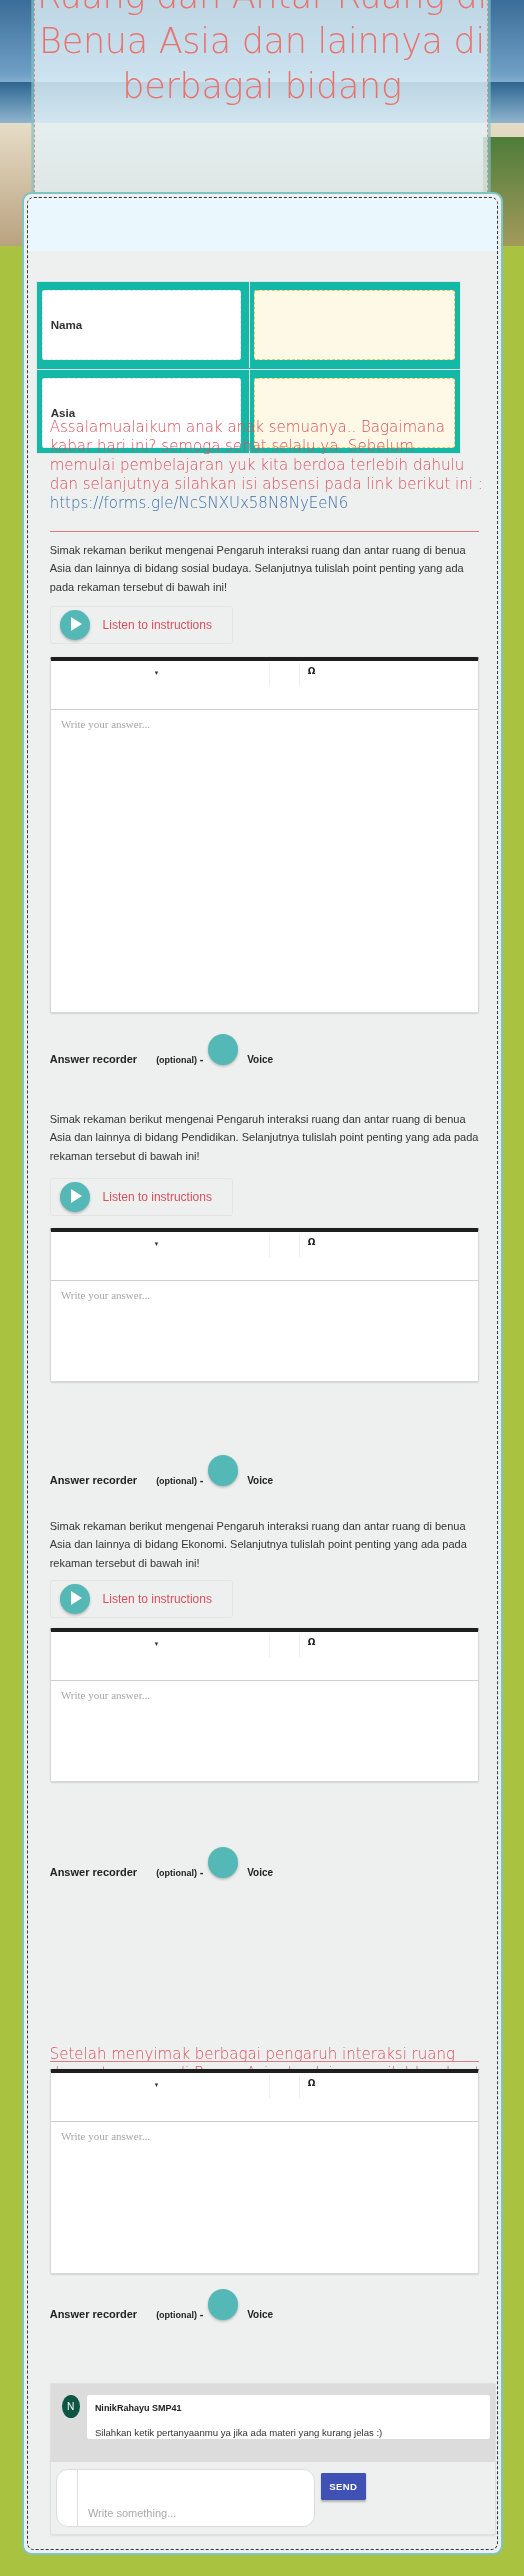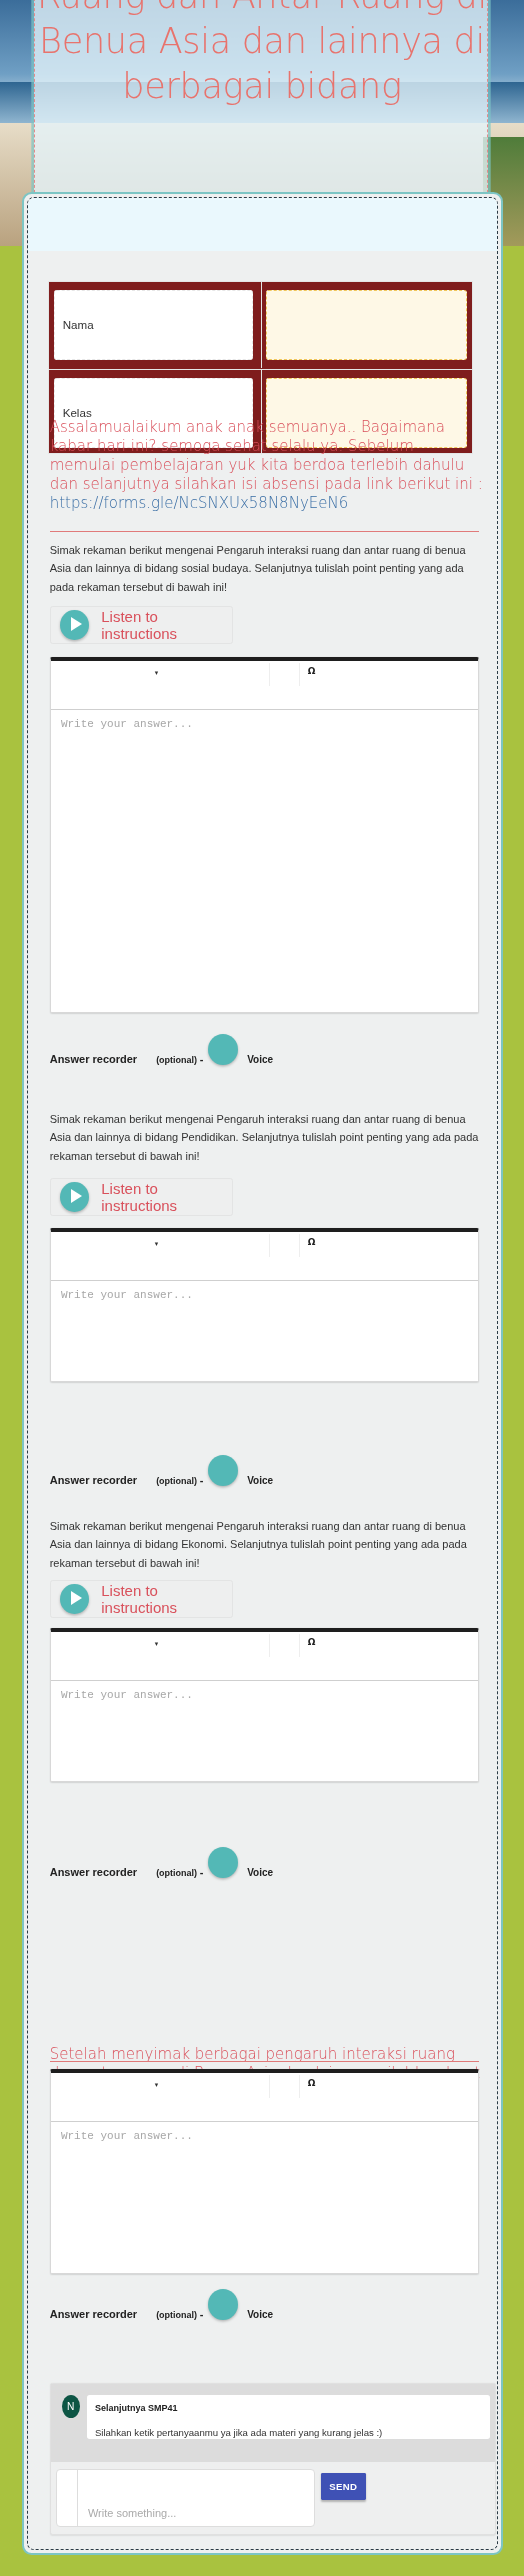--- a/index.html
+++ b/index.html
@@ -48,22 +48,22 @@
     position: absolute; left: 2.7px; top: 2.7px; right: 2.7px; bottom: 2.7px;
     border: 1.4px dashed #2a3a44;
     border-radius: 6.8px;
     overflow: hidden;
   }
   .top-band { position: absolute; left: 0; top: 0; right: 0; height: 53px; background: #eaf8fd; }
   .content { position: absolute; left: 0; top: 0; width: 100%; }
 
   
   .info-table {
-    position: absolute; left: 20px; top: 83px; width: 425px; height: 173px;
-    background: #7f1d1d; border: 0.7px solid #e4e6e6;
+    position: absolute; left: 8px; top: 83px; width: 425px; height: 173px;
+    background: #14b8a6; border: 0.7px solid #e4e6e6; font-weight: bold;
   }
   .info-row { position: absolute; left: 0; width: 100%; height: 86px; }
   .info-row + .info-row { border-top: 0.7px solid #e4e6e6; }
   .cell-label {
     position: absolute; left: 5.5px; top: 8.2px; width: 199px; height: 70px;
     background: #fff; border: 1.4px dashed #e6e6e6; border-radius: 2.7px;
     font-family: "Liberation Sans", sans-serif; font-size: 11.6px; color: #333;
     padding-left: 7.5px; display: flex; align-items: center;
   }
   .cell-input {
@@ -92,35 +92,35 @@
   .play-icon {
     width: 30px; height: 30px; border-radius: 50%; background: #53b8b6;
     margin-left: 9.6px; position: relative;
     box-shadow: 0 1.4px 2.7px rgba(0,0,0,0.25);
   }
   .play-icon::after {
     content: ""; position: absolute; left: 11px; top: 7.5px;
     border-left: 11px solid #fff; border-top: 7.5px solid transparent; border-bottom: 7.5px solid transparent;
   }
   .listen-label {
-    margin-left: 12.3px; color: #d9505b; font-family: "Liberation Sans", sans-serif; font-size: 15px;
+    margin-left: 12.3px; color: #d9505b; font-family: "Liberation Sans", sans-serif; font-size: 12px;
   }
   .editor {
     position: absolute; left: 22px; width: 429px;
     background: #fff; border: 0.7px solid #d8d8d8; border-top: 4.1px solid #1e1e1e; border-radius: 2px;
     box-shadow: 0 0.7px 1.4px rgba(0,0,0,0.12);
   }
   .toolbar { position: relative; height: 49px; border-bottom: 1.4px solid #cfcfcf; }
   .tb-caret { position: absolute; left: 104px; top: 8.2px; font-size: 6.8px; color: #333; cursor: pointer; }
   .tb-sep1 { position: absolute; left: 218px; top: 2.7px; width: 0.7px; height: 23px; background: #eee; }
   .tb-sep2 { position: absolute; left: 248px; top: 2.7px; width: 0.7px; height: 23px; background: #eee; }
   .tb-omega { position: absolute; left: 257px; top: 5.5px; font-size: 9px; font-weight: bold; color: #222; cursor: pointer; }
   .answer-area {
     display: block; width: 100%; border: none; outline: none; resize: none;
-    padding: 8.2px 10.2px; font-family: Liberation Mono, monospace; font-size: 11px; color: #333;
+    padding: 8.2px 10.2px; font-family: Liberation Serif, serif; font-size: 11px; color: #333;
     background: transparent;
   }
   .answer-area::placeholder { color: #a7a7a7; }
   .recorder {
     position: absolute; left: 22px; height: 31px; display: flex; align-items: flex-end;
     font-family: "Liberation Sans", sans-serif; color: #222;
   }
   .rec-label { font-weight: bold; font-size: 11px; }
   .rec-opt { font-weight: bold; font-size: 9px; margin-left: 19px; }
   .rec-dash { font-weight: bold; font-size: 11px; margin-left: 2.7px; }
@@ -142,21 +142,21 @@
   }
   .chat-bubble {
     position: absolute; left: 36px; top: 11px; width: 403px; height: 44px;
     background: #fff; border-radius: 2.7px; padding: 8.2px 8.2px;
     font-family: "Liberation Sans", sans-serif;
   }
   .chat-name { font-size: 9px; font-weight: bold; color: #222; }
   .chat-msg { font-size: 9.6px; color: #333; margin-top: 14px; }
   .chat-input {
     position: absolute; left: 5.5px; top: 85px; width: 259px; height: 58px;
-    background: #fff; border: 0.7px solid #ddd; border-radius: 4px;
+    background: #fff; border: 0.7px solid #ddd; border-radius: 12px;
   }
   .chat-input .gutter { position: absolute; left: 20px; top: 0; width: 0.7px; height: 100%; background: #ddd; }
   .chat-input input {
     position: absolute; left: 20.5px; bottom: 6.8px; width: 232px; border: none; outline: none;
     font-family: "Liberation Sans", sans-serif; font-size: 11px; padding-left: 10.2px; background: transparent;
   }
   .chat-input input::placeholder { color: #aaa; }
   .send-btn {
     position: absolute; left: 270px; top: 89px; width: 45px; height: 27px;
     background: #3f51b5; color: #fff; border: none; border-radius: 1.4px;
@@ -182,21 +182,21 @@
 
     <div class="content">
 
       <div class="info-table">
         <div class="info-row" style="top:0">
           <div class="cell-label">Nama</div>
           <div class="vsep"></div>
           <div class="cell-input"></div>
         </div>
         <div class="info-row" style="top:87px">
-          <div class="cell-label">Kelas</div>
+          <div class="cell-label">Asia</div>
           <div class="vsep"></div>
           <div class="cell-input"></div>
         </div>
       </div>
 
       <div class="red-text" style="top:220px">
         <span>Assalamualaikum anak anak semuanya.. Bagaimana kabar hari ini? semoga sehat selalu ya. Sebelum memulai pembelajaran yuk kita berdoa terlebih dahulu dan selanjutnya silahkan isi absensi pada link berikut ini : </span><span class="link">https://forms.gle/NcSNXUx58N8NyEeN6</span>
       </div>
       <div class="red-rule" style="top:333px"></div>
 
@@ -282,21 +282,21 @@
         <span class="rec-opt">(optional)</span>
         <span class="rec-dash">-</span>
         <span class="rec-btn"></span>
         <span class="rec-voice">Voice</span>
       </div>
 
       <div class="chat">
         <div class="chat-feed">
           <div class="chat-avatar">N</div>
           <div class="chat-bubble">
-            <div class="chat-name">Selanjutnya SMP41</div>
+            <div class="chat-name">NinikRahayu SMP41</div>
             <div class="chat-msg">Silahkan ketik pertanyaanmu ya jika ada materi yang kurang jelas :)</div>
           </div>
         </div>
         <div class="chat-input">
           <span class="gutter"></span>
           <input type="text" placeholder="Write something..." style="">
         </div>
         <button class="send-btn">SEND</button>
       </div>
     </div>

